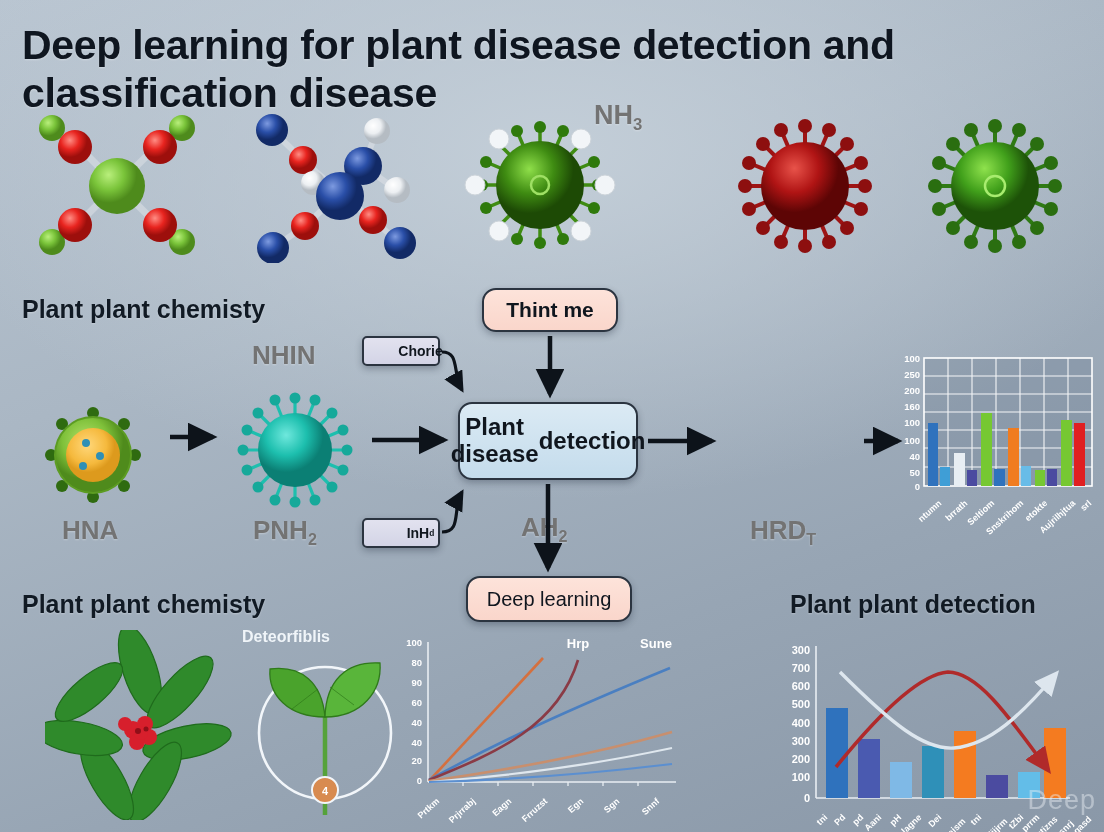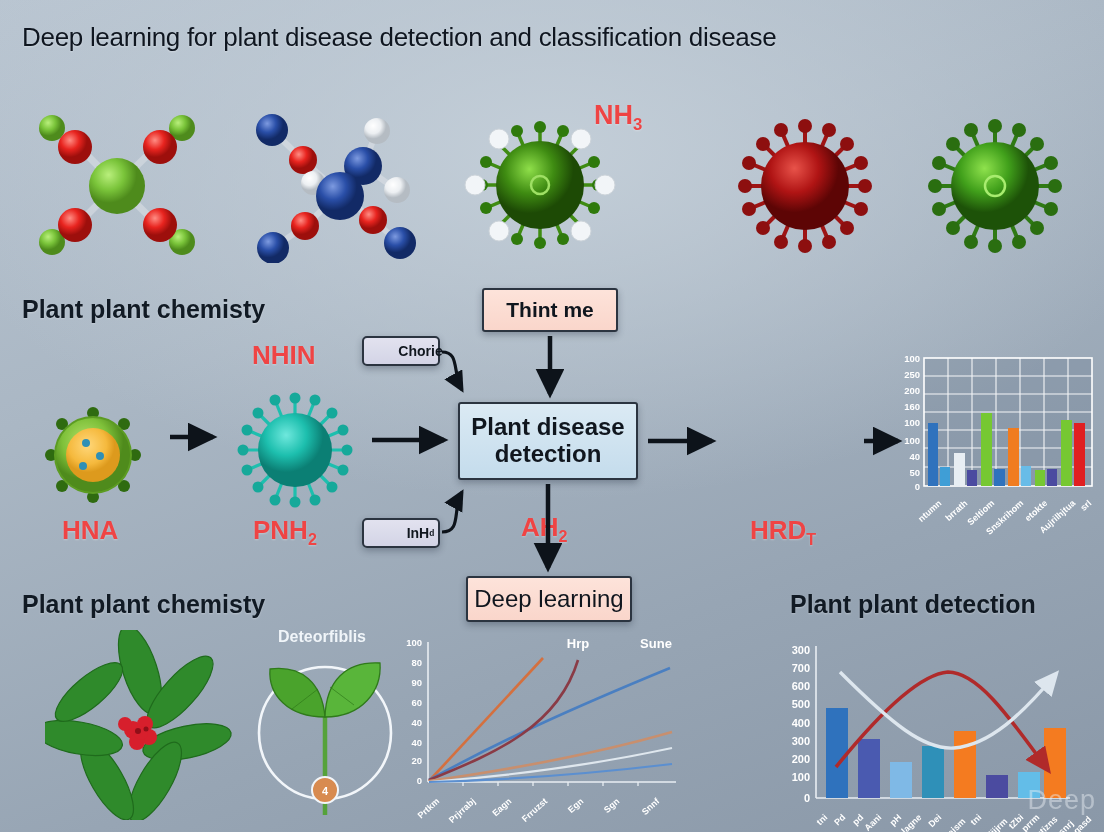--- a/index.html
+++ b/index.html
@@ -10,45 +10,45 @@
       radial-gradient(ellipse 900px 500px at 50% 18%, #c3ced8 0%, rgba(195,206,216,0) 70%),
       linear-gradient(160deg,#b9c5d1 0%, #aab7c4 35%, #97a5b4 70%, #8a98a8 100%);
     position:relative;
   }
   .canvas{position:absolute;inset:0;}
   .abs{position:absolute;}
 
   
   .title{
     left:22px;top:22px;width:1030px;
-    font-size:26px;font-weight:normal;color:#0f1620;
+    font-size:41px;font-weight:bold;color:#0f1620;
     line-height:1.16;letter-spacing:-0.3px;
     text-shadow:0 1px 2px rgba(255,255,255,.35);
   }
 
   
   .heading{
     font-size:25px;font-weight:bold;color:#111a24;
     text-shadow:0 1px 2px rgba(255,255,255,.3);
     white-space:nowrap;
   }
 
   
   .fbox{
-    border-radius:3px;border:2.5px solid #2b3440;
+    border-radius:14px;border:2.5px solid #2b3440;
     display:flex;align-items:center;justify-content:center;
     text-align:center;font-weight:bold;color:#10161e;
     box-shadow:0 3px 7px rgba(20,30,45,.3);
     box-sizing:border-box;
   }
   .fbox.pink{background:linear-gradient(180deg,#fde3da,#fad6cb);}
   .fbox.blue{background:linear-gradient(180deg,#dbeaf4,#c4dcec);}
   .fbox.lav{background:linear-gradient(180deg,#e2e2ef,#d3d4e6);border-width:2px;border-radius:5px;padding-left:39px;}
 
-  .chemlabel{font-size:26px;font-weight:bold;color:#ef4444;white-space:nowrap;
+  .chemlabel{font-size:26px;font-weight:bold;color:#737373;white-space:nowrap;
     text-shadow:0 1px 2px rgba(255,255,255,.3);}
   .chemlabel sub{font-size:0.62em;}
 
   
   svg.flow{position:absolute;left:0;top:0;width:1104px;height:832px;pointer-events:none;}
 
   
   .chart{position:absolute;}
   .axlabel{font-size:9px;fill:#ffffff;font-family:"Liberation Sans",sans-serif;font-weight:bold;}
   .tick{font-size:9.5px;fill:#ffffff;font-weight:bold;font-family:"Liberation Sans",sans-serif;}
@@ -384,27 +384,27 @@
 
   <div class="abs fbox pink" style="left:482px;top:288px;width:136px;height:44px;font-size:21px;">Thint me</div>
 
   <div class="abs fbox lav" style="left:362px;top:336px;width:78px;height:30px;font-size:14px;">Chorie</div>
 
   <div class="abs fbox lav" style="left:362px;top:518px;width:78px;height:30px;font-size:14px;text-align:right;">
     <span>InH</span>
       <span class="sub-small">d</span>
   </div>
 
-  <div class="abs fbox blue" style="left:458px;top:402px;width:180px;height:78px;font-size:24px;flex-direction:column;line-height:1.12;">
+  <div class="abs fbox blue" style="left:458px;top:402px;width:180px;height:78px;font-size:24px;flex-direction:row;line-height:1.12;">
     <span>Plant disease</span>
     <span>detection</span>
   </div>
 
 
-  <div class="abs fbox pink" style="left:466px;top:576px;width:166px;height:46px;font-size:24px;font-weight:normal;">Deep learning</div>
+  <div class="abs fbox pink" style="left:466px;top:576px;width:166px;height:46px;font-size:20px;font-weight:normal;">Deep learning</div>
 
   <div class="abs chemlabel" style="left:521px;top:512px;">
     <span>AH</span><sub>2</sub>
   </div>
 
   <div class="abs chemlabel" style="left:750px;top:515px;">
     <span>HRD</span><sub>T</sub>
   </div>
 
   <svg class="flow">
@@ -515,21 +515,21 @@
 
   <svg class="abs" style="left:230px;top:625px;" width="190" height="200">
     <circle cx="95" cy="108" r="66" fill="none" stroke="#f2f6fa" stroke-width="2.6"></circle>
     <path d="M95 190 L95 86" stroke="#55a23a" stroke-width="4.5" fill="none"></path>
     <path d="M95 92 C58 92 38 70 40 44 C72 40 92 58 95 92 Z" fill="#4aa32c" stroke="#2f7a1a" stroke-width="1.3"></path>
     <path d="M95 92 C132 92 152 66 150 38 C116 36 96 56 95 92 Z" fill="#59b53a" stroke="#2f7a1a" stroke-width="1.3"></path>
     <path d="M62 84 L88 64 M124 80 L100 62" stroke="#2f7a1a" stroke-width="1" fill="none" opacity=".7"></path>
     <circle cx="95" cy="165" r="13" fill="#d88b50" stroke="#f2f6fa" stroke-width="2"></circle>
     <text x="95" y="170" text-anchor="middle" font-size="11" fill="#ffffff" font-weight="bold">4</text>
   </svg>
-  <div class="abs" style="left:242px;top:628px;font-size:16px;font-weight:bold;color:#f0f5f9;margin-left:36px;">Deteorfiblis</div>
+  <div class="abs" style="left:242px;top:628px;font-size:16px;font-weight:bold;color:#f0f5f9;">Deteorfiblis</div>
 
   <svg class="abs chart" style="left:388px;top:630px;" width="310" height="200">
     <g stroke="#e9eef3" stroke-width="1.6">
       <line x1="40" y1="12" x2="40" y2="152"></line>
       <line x1="40" y1="152" x2="288" y2="152"></line>
     </g>
     <g stroke="#e9eef3" stroke-width="1.3">
       <line x1="75" y1="152" x2="75" y2="156"></line>
         <line x1="110" y1="152" x2="110" y2="156"></line>
       <line x1="145" y1="152" x2="145" y2="156"></line>

